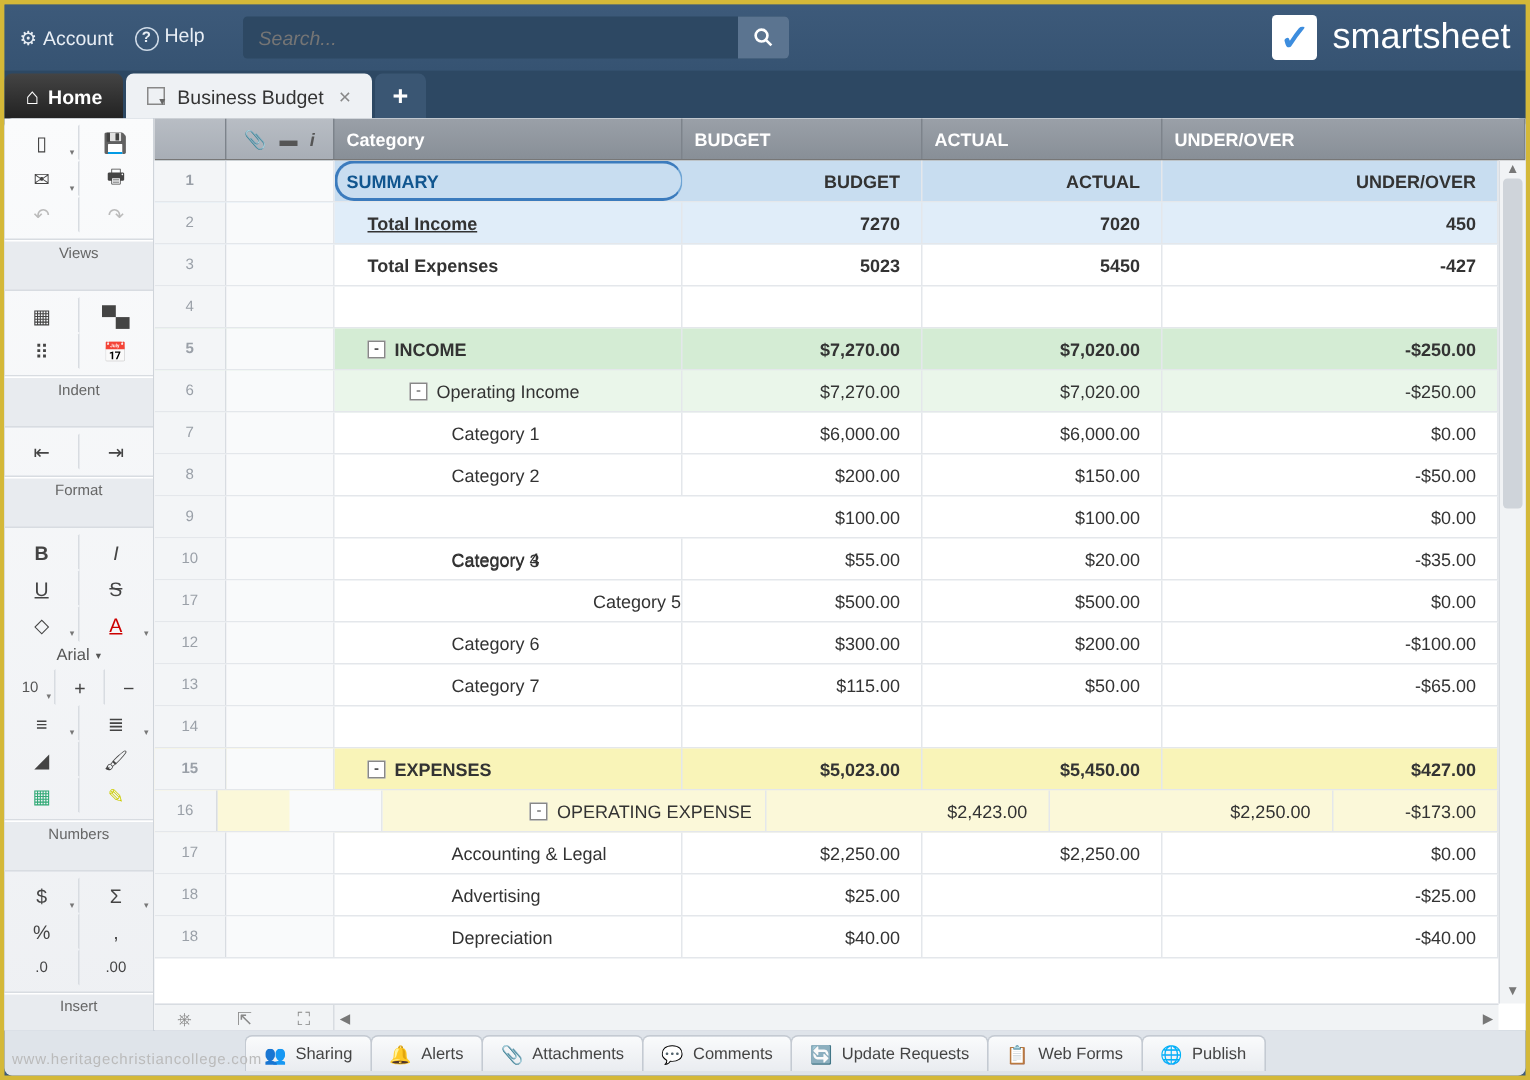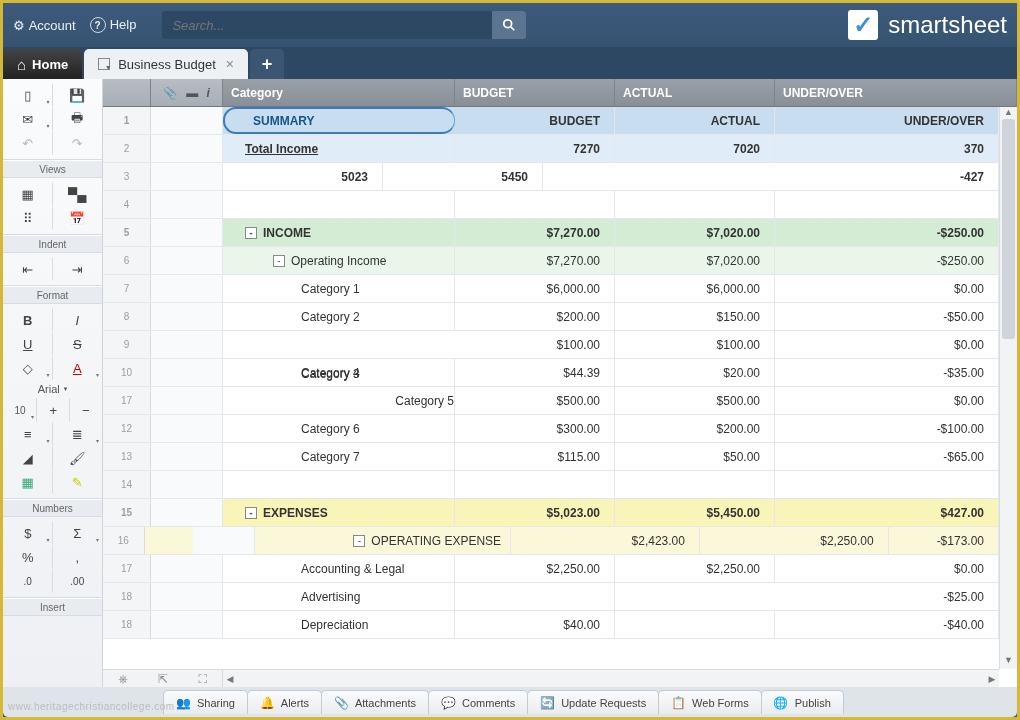--- a/index.html
+++ b/index.html
@@ -26,21 +26,21 @@
 .tab.sheet .boxicon::after { content:"▾"; font-size:8px; position:absolute; right:-1px; bottom:-3px; color:#666; }
 .tab.sheet .close { margin-left:10px; color:#888; font-size:14px; }
 .tab.add { background:#3a5673; color:#fff; width:34px; justify-content:center; font-size:18px; font-weight:bold; }
 
 
 .mainwrap { position: absolute; top: 79px; left: 3px; right: 3px; bottom: 33px; background: #fff; border-radius: 5px 5px 0 0; display: flex; }
 
 
 .sidebar { width: 100px; background: linear-gradient(#fafbfc,#eef0f3); border-right: 1px solid #cfd4da; overflow: hidden; font-size: 10px; color: #555; }
 .sb-section { border-bottom: 1px solid #d8dce1; padding: 4px 0; }
-.sb-title { text-align: center; font-size: 10px; color: #666; padding: 3px 0 2px; background:#e8ebef; border-top:1px solid #fff; border-bottom:1px solid #d8dce1; }
+.sb-title { text-align: center; font-size: 10px; color: #666; padding: 3px 0 18px; background:#e8ebef; border-top:1px solid #fff; border-bottom:1px solid #d8dce1; }
 .sb-row { display: flex; }
 .sb-cell { flex: 1; height: 24px; display: flex; align-items: center; justify-content: center; border: 1px solid transparent; cursor: pointer; position:relative; }
 .sb-cell.sep { border-right:1px solid #d8dce1; }
 .sb-cell .drop { position:absolute; right:2px; bottom:1px; font-size:6px; color:#777; }
 .ico { font-size: 13px; color:#444; }
 .sb-font { text-align:center; padding:3px 0; font-size:11px; display:flex; align-items:center; justify-content:center; gap:4px; }
 
 
 .gridwrap { flex: 1; position: relative; overflow: hidden; background:#fff; }
 .colhead { height: 28px; background: linear-gradient(#9aa0a8,#888f97); display: flex; color: #fff; font-size: 12px; font-weight: bold; border-bottom:1px solid #777; }
@@ -299,40 +299,43 @@
       <div class="ch cat">Category</div>
       <div class="ch num">BUDGET</div>
       <div class="ch num">ACTUAL</div>
       <div class="ch num last">UNDER/OVER</div>
     </div>
 
     <div class="rows" id="rows">
         <div class="row headerrow">
           <div class="rn">1</div>
           <div class="icol"></div>
-          <div class="cat selected" style="padding-left:28px;border-radius:13px;">
+          <div class="cat selected" style="padding-left:6px;border-radius:13px;">
             <span>SUMMARY</span>
           </div>
           <div class="num" style="">BUDGET</div>
           <div class="num" style="">ACTUAL</div>
           <div class="num last" style="">UNDER/OVER</div>
         </div>
         <div class="row hover">
           <div class="rn">2</div>
           <div class="icol"></div>
           <div class="cat" style="padding-left:22px;font-weight:bold;text-decoration:underline;">
             <span>Total Income</span>
           </div>
           <div class="num" style="font-weight:bold;">7270</div>
           <div class="num" style="font-weight:bold;">7020</div>
-          <div class="num last" style="font-weight:bold;">370</div>
+          <div class="num last" style="font-weight:bold;">450</div>
         </div>
         <div class="row ">
           <div class="rn">3</div>
           <div class="icol"></div>
+          <div class="cat" style="padding-left:22px;font-weight:bold;">
+            <span>Total Expenses</span>
+          </div>
           <div class="num" style="font-weight:bold;">5023</div>
           <div class="num" style="font-weight:bold;">5450</div>
           <div class="num last" style="font-weight:bold;">-427</div>
         </div>
         <div class="row ">
           <div class="rn">4</div>
           <div class="icol"></div>
           <div class="cat" style="padding-left:22px;">
             <span></span>
           </div>
@@ -391,21 +394,21 @@
           <div class="num" style="">$100.00</div>
           <div class="num" style="">$100.00</div>
           <div class="num last" style="">$0.00</div>
         </div>
         <div class="row ">
           <div class="rn">10</div>
           <div class="icol"></div>
           <div class="cat" style="padding-left:78px;">
             <span>Category 4</span>
           </div>
-          <div class="num" style="">$44.39</div>
+          <div class="num" style="">$55.00</div>
           <div class="num" style="">$20.00</div>
           <div class="num last" style="">-$35.00</div>
         </div>
         <div class="row ">
           <div class="rn">17</div>
           <div class="icol"></div>
           <div class="cat" style="padding-left:78px;justify-content:flex-end;">
             <span>Category 5</span>
           </div>
           <div class="num" style="">$500.00</div>
@@ -473,20 +476,21 @@
           <div class="num" style="">$2,250.00</div>
           <div class="num" style="">$2,250.00</div>
           <div class="num last" style="">$0.00</div>
         </div>
         <div class="row ">
           <div class="rn">18</div>
           <div class="icol"></div>
           <div class="cat" style="padding-left:78px;">
             <span>Advertising</span>
           </div>
+          <div class="num" style="">$25.00</div>
           <div class="num" style=""></div>
           <div class="num last" style="">-$25.00</div>
         </div>
         <div class="row ">
           <div class="rn">18</div>
           <div class="icol"></div>
           <div class="cat" style="padding-left:78px;">
             <span>Depreciation</span>
           </div>
           <div class="num" style="">$40.00</div>

